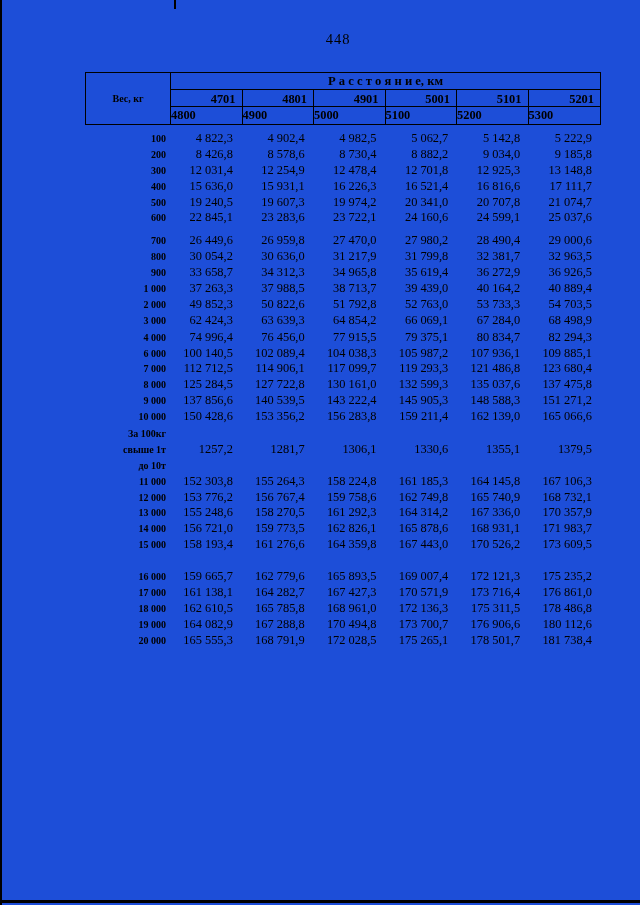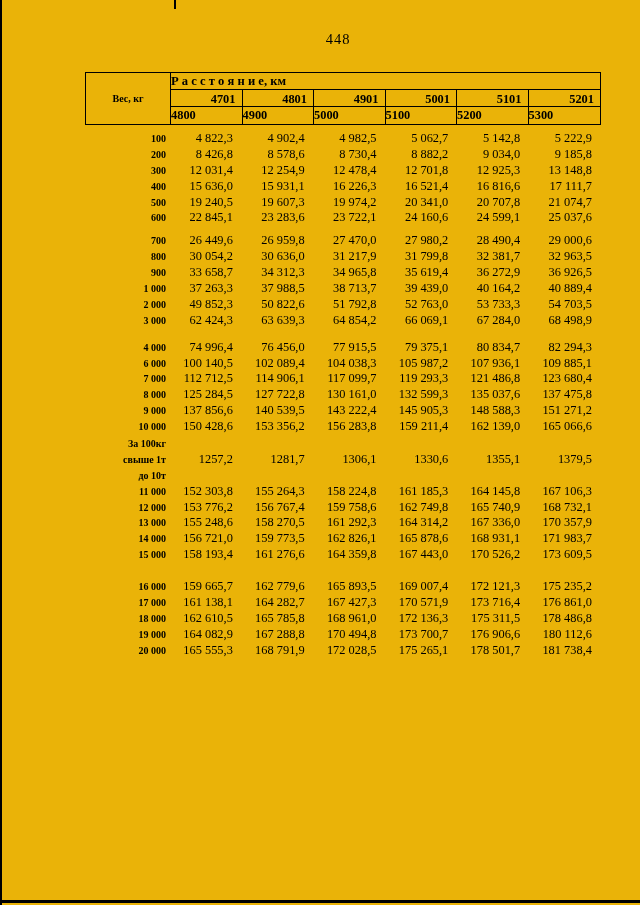--- a/index.html
+++ b/index.html
@@ -4,21 +4,21 @@
 <style>
   * { box-sizing: border-box; margin: 0; padding: 0; }
   html,body { width: 640px; height: 905px; }
   body {
     background: #ffffff;
     font-family: "Liberation Serif", "DejaVu Serif", serif;
     color: #000;
     position: relative;
     overflow: hidden;
   }
-  #page { position: relative; width: 640px; height: 905px; background:#eab308; }
+  #page { position: relative; width: 640px; height: 905px; background:#1d4ed8; }
 
   
   .scan-left   { position:absolute; left:0; top:0; width:2px; height:905px; background:#000; }
   .scan-bottom { position:absolute; left:0; top:900px; width:640px; height:3px; background:#000; }
   .scan-tick   { position:absolute; left:174px; top:0; width:2px; height:9px; background:#000; }
 
   .page-number {
     position:absolute; top:31px; left:0; width:676px;
     text-align:center; font-size:14.5px; letter-spacing:1px;
   }
@@ -27,41 +27,41 @@
 
   
   .thead { display:flex; border:1.6px solid #000; }
   .weight-head {
     width:85px; border-right:1px solid #000;
     display:flex; align-items:center; justify-content:center;
     font-weight:bold; font-size:10px;
   }
   .dist-wrap { flex:1; }
   .dist-title {
-    text-align:left; font-weight:bold; font-size:12.6px;
+    text-align:center; font-weight:bold; font-size:12.6px;
     height:17px; line-height:17px; border-bottom:1px solid #000;
   }
   .dist-cols { display:grid; grid-template-columns:repeat(6,1fr); }
   .hcell { border-right:1px solid #000; font-weight:bold; }
   .hcell:last-child { border-right:none; }
   .htop { text-align:right; padding:1px 6px 0 0; height:17px; line-height:16px; border-bottom:1px solid #000; }
   .hbot { text-align:left; padding:1px 9px 2px 0; height:17px; line-height:15px; }
 
   
   .tbody { margin-top:6px; }
   .trow { display:flex; height:15.9px; line-height:15.9px; align-items:center; }
   .trow .label {
     width:85px; text-align:right; padding-right:4px;
     font-weight:bold; font-size:10px;
   }
   .trow .val { flex:1; text-align:right; padding-right:9px; }
   .trow-multi { height:auto; }
   .trow-multi .label div { height:15.9px; line-height:15.9px; }
   .tgroup-1 { margin-top:7px; }
-  .tgroup-2 { margin-top:11px; }
+  .tgroup-2 { margin-top:1px; }
   .tgroup-3 { margin-top:1px; }
   .tgroup-5 { margin-top:16px; }
 </style>
 </head>
 <body>
 
 <div id="page">
   <div class="scan-left"></div>
   <div class="scan-bottom"></div>
   <div class="scan-tick"></div>

